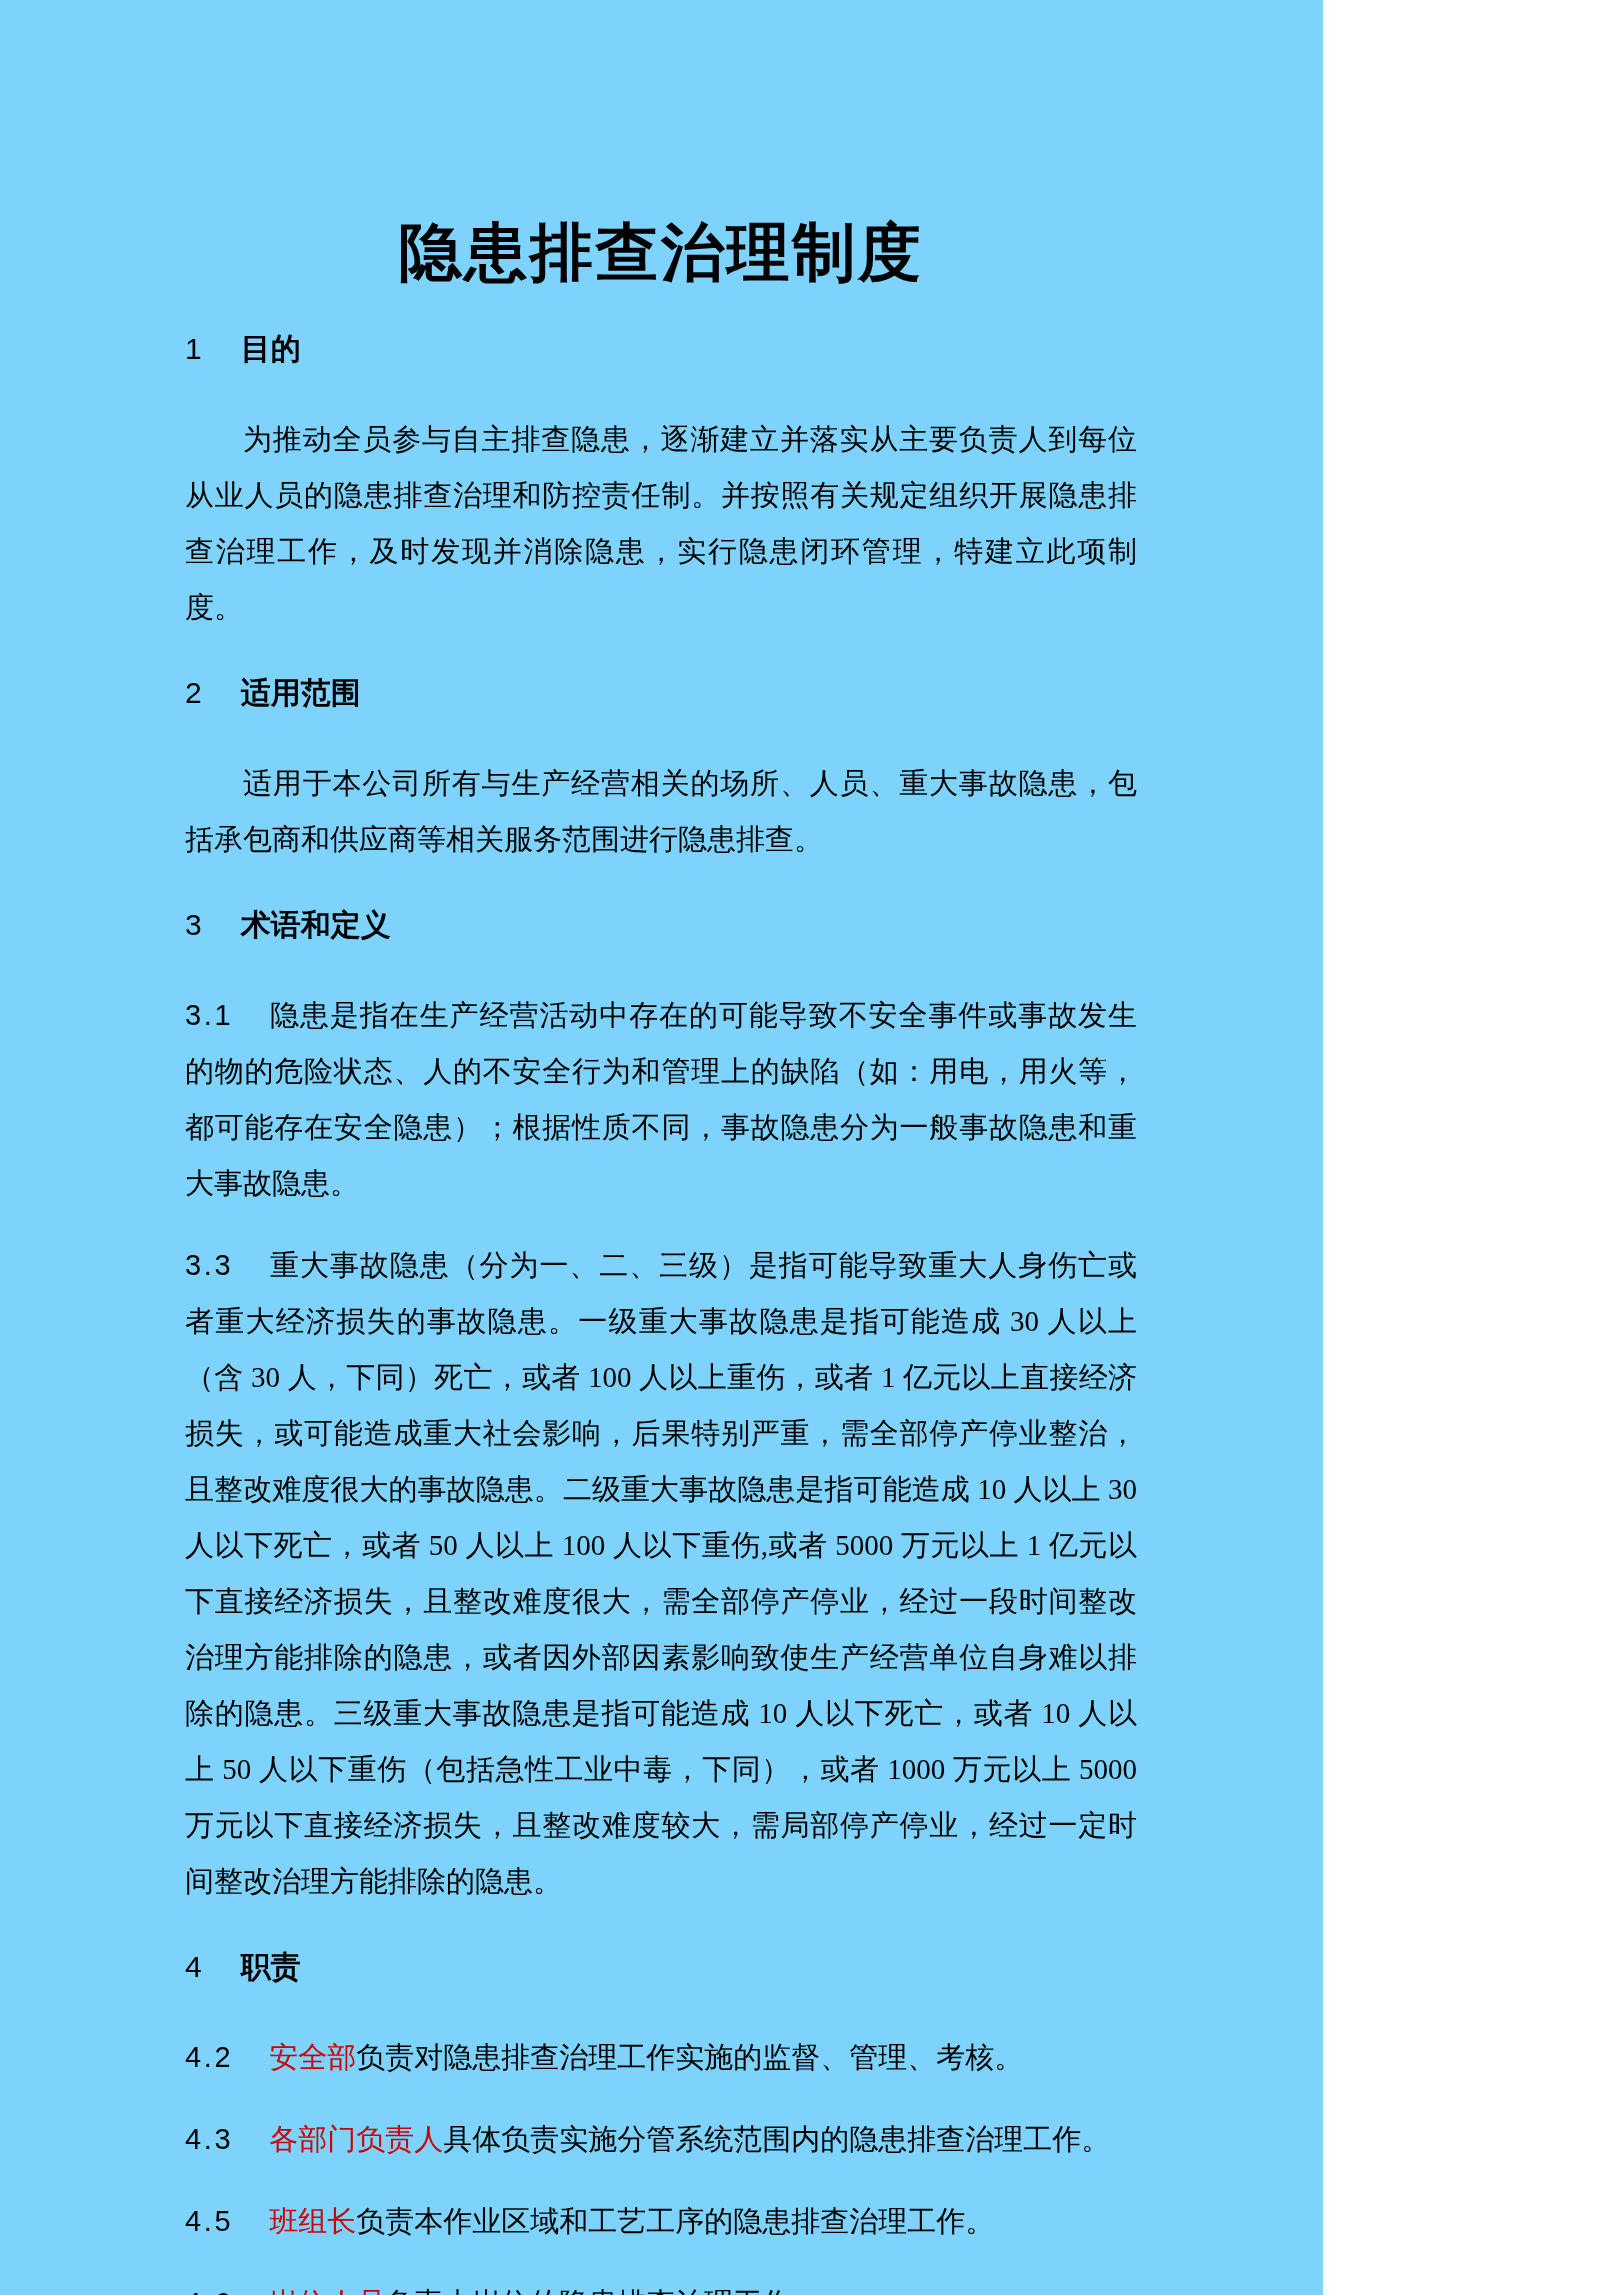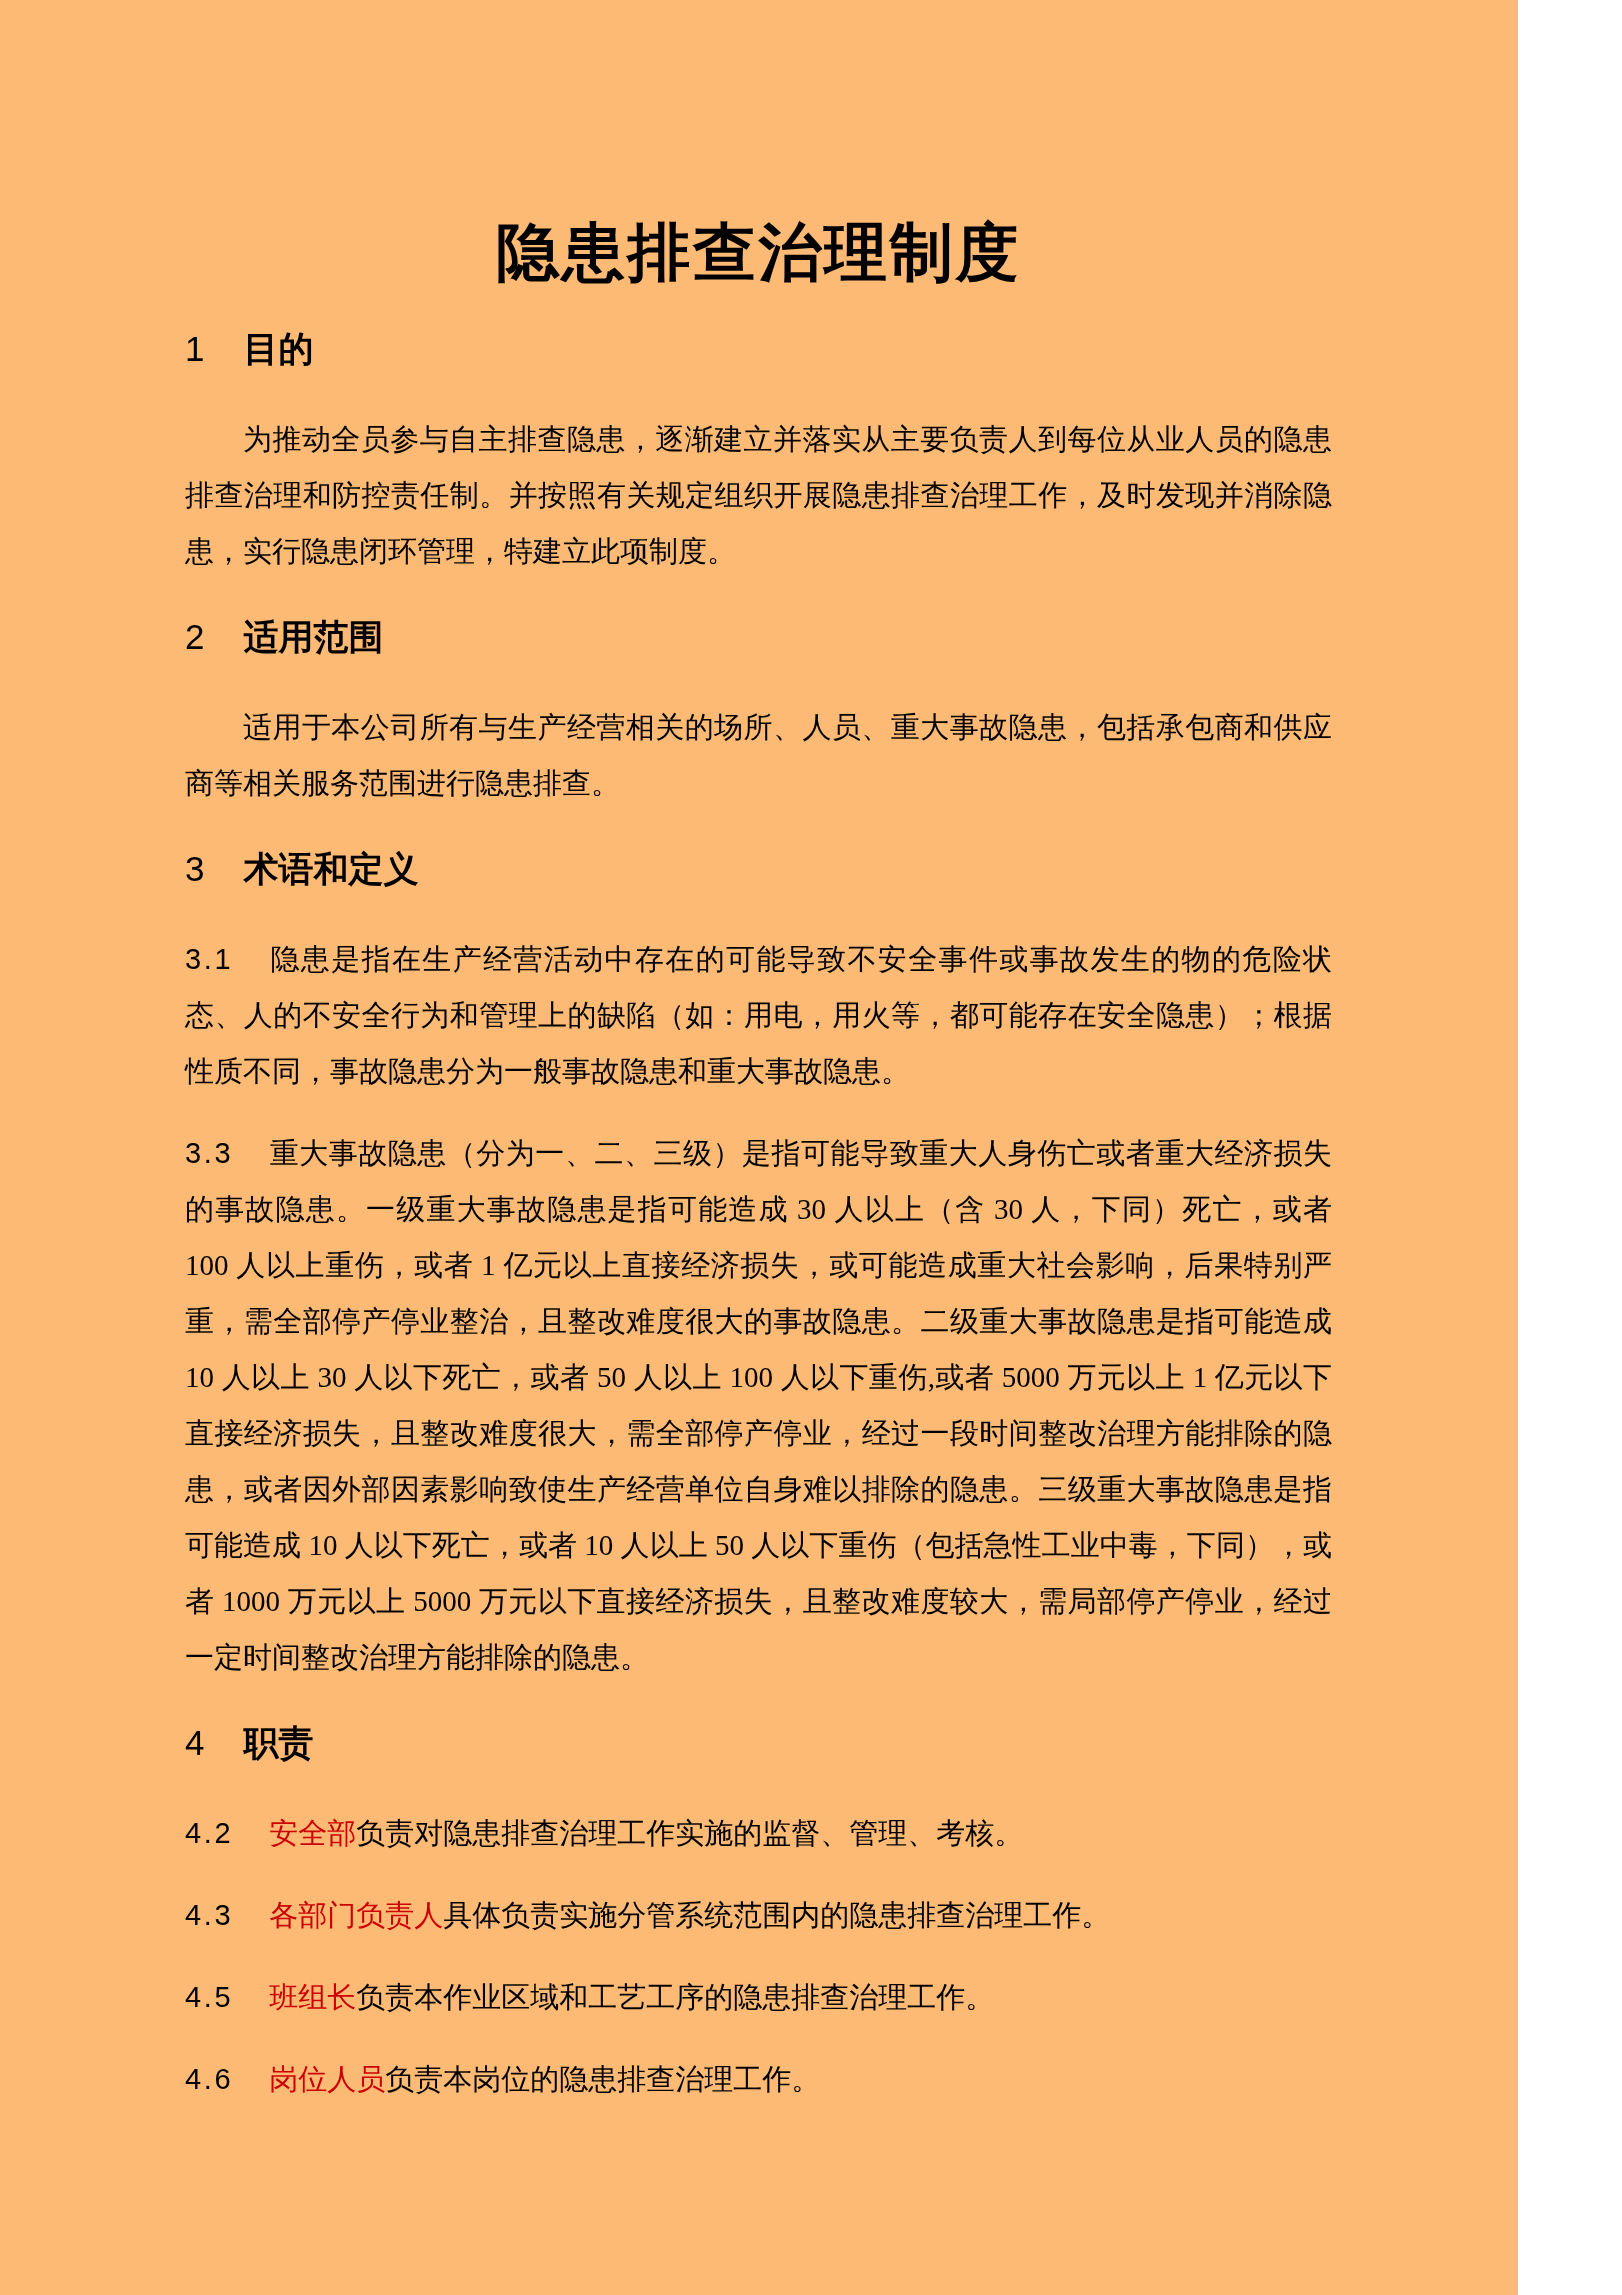--- a/index.html
+++ b/index.html
@@ -2,40 +2,40 @@
 <html style="font-size:10.5px"><head>
 <meta charset="utf-8">
 <style>
   html, body {
     margin: 0;
     padding: 0;
     background: #ffffff;
   }
   .page {
     position: relative;
-    width: 1518px;
+    width: 1323px;
     height: 2295px;
     box-sizing: border-box;
     padding: 216px 186px 0 185px;
-    background: #fdba74;
+    background: #7dd3fc;
     color: #000000;
     font-family: "Liberation Serif", "DejaVu Serif", serif;
   }
   .title {
     margin: 0 0 0 0;
     font-size: 63px;
     line-height: 75px;
     font-weight: bold;
     text-align: center;
     font-family: "Liberation Serif", "DejaVu Serif", serif;
     letter-spacing: 2.6px;
   }
   .heading {
     margin: 38px 0 43px 0;
-    font-size: 35px;
+    font-size: 30px;
     line-height: 39px;
     font-weight: bold;
     font-family: "Liberation Sans", "DejaVu Sans", sans-serif;
   }
   .heading .hnum {
     display: inline-block;
     margin-right: 39px;
     font-weight: normal;
   }
   .para {

